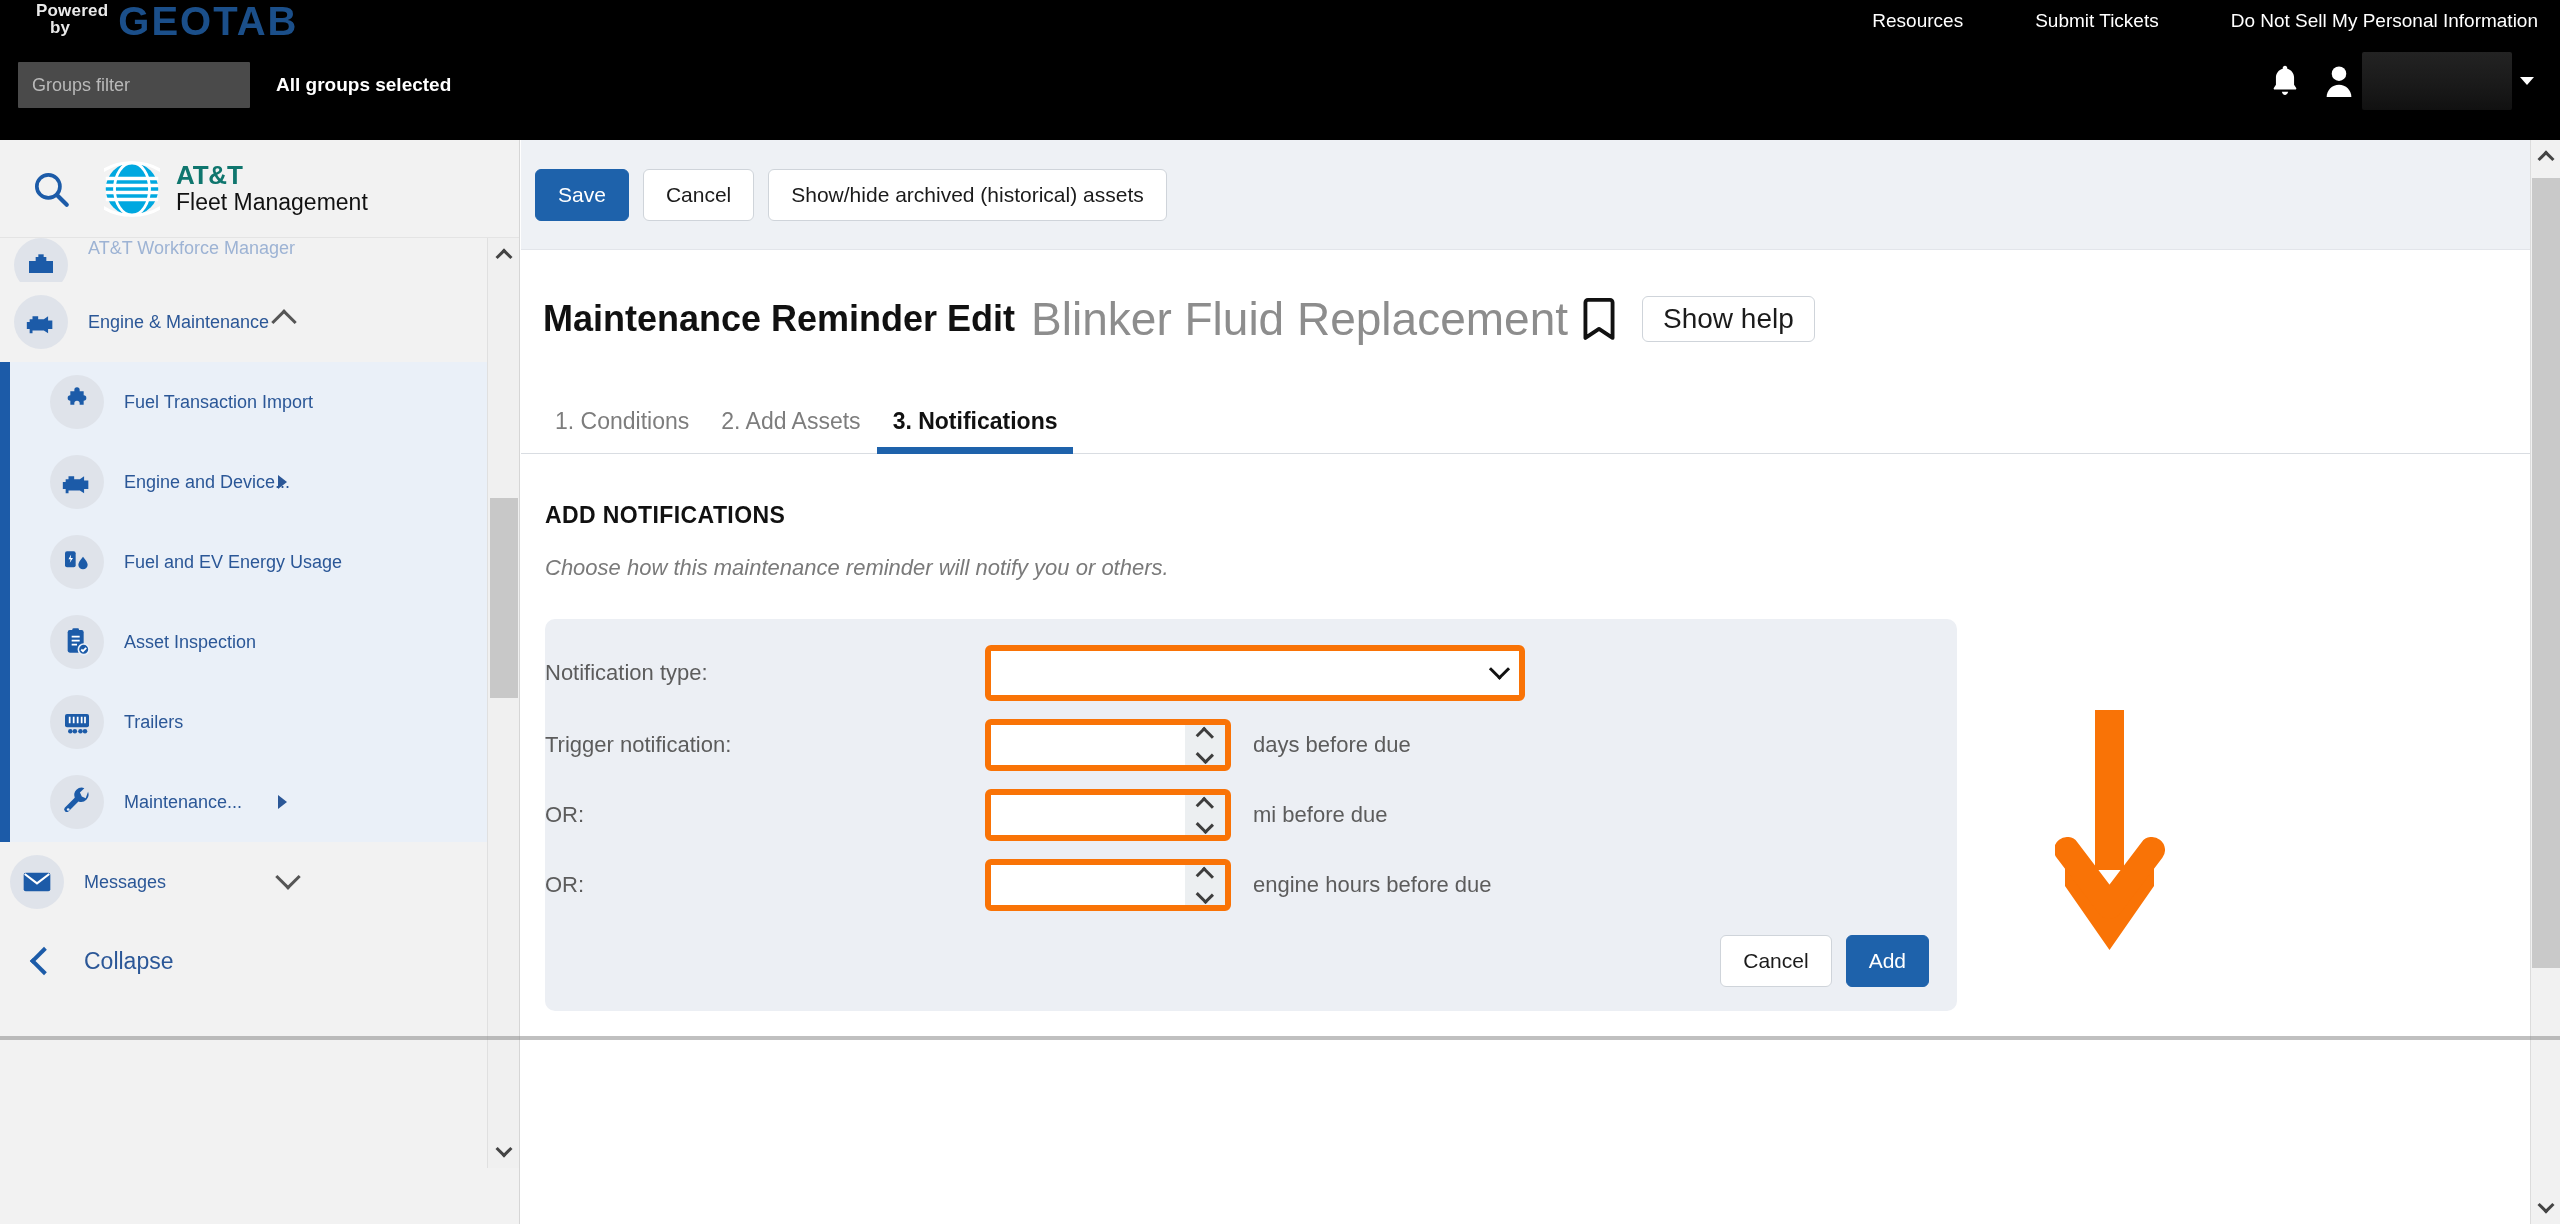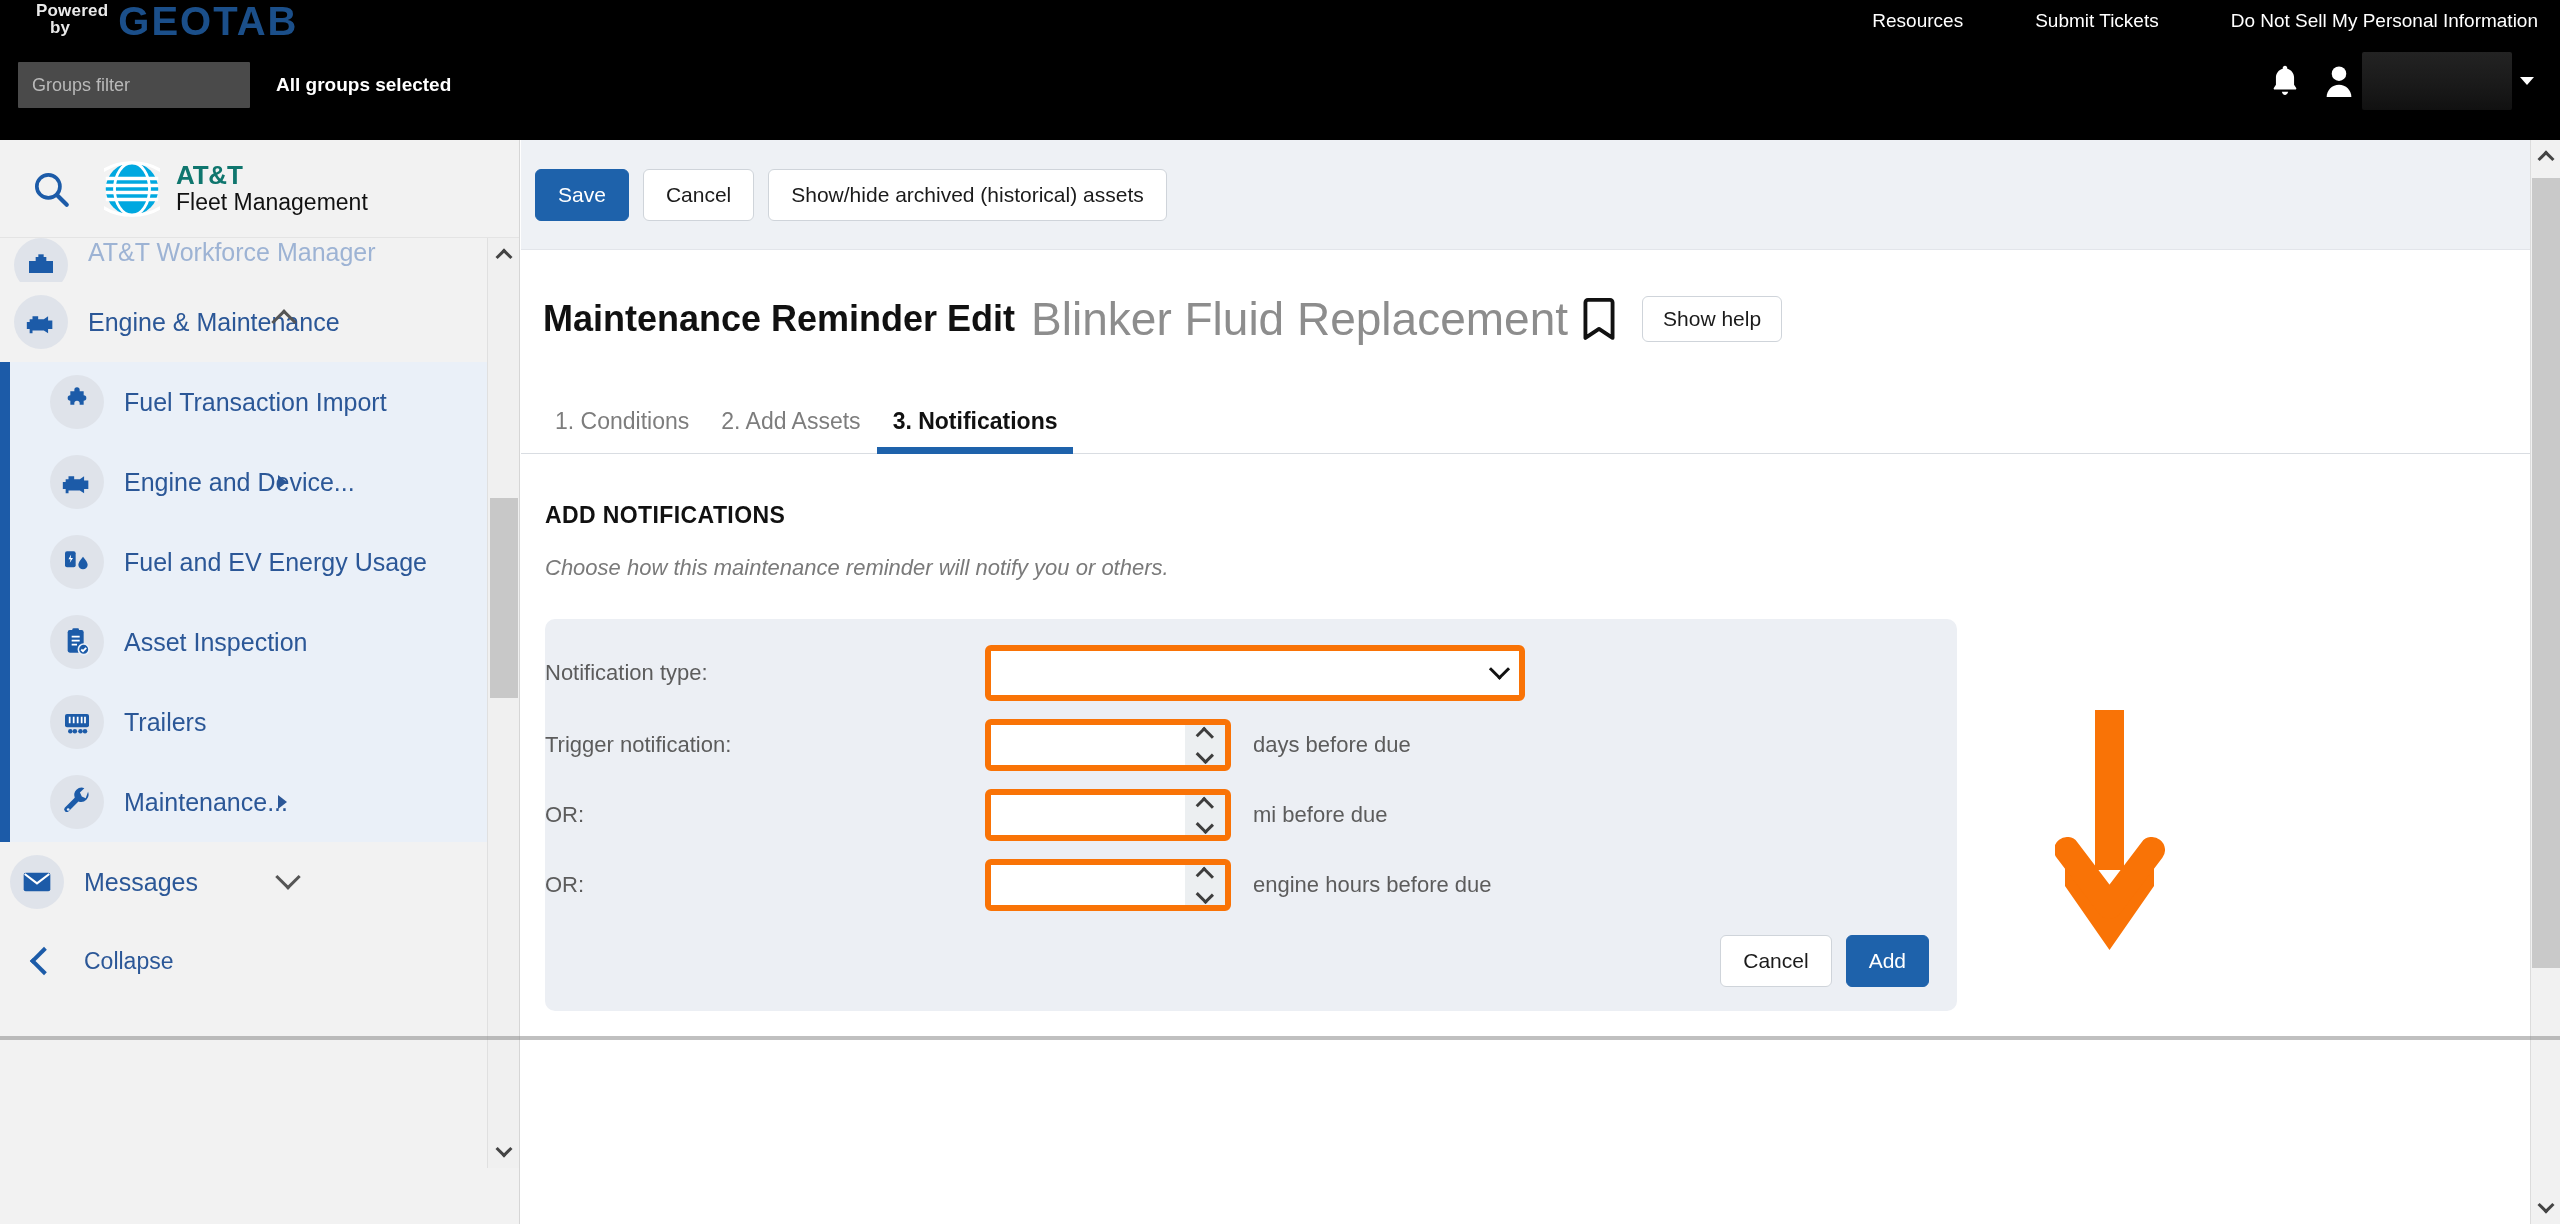--- a/index.html
+++ b/index.html
@@ -101,21 +101,21 @@
   .sb-item {
     display: flex; align-items: center; height: 80px;
     padding-left: 14px; cursor: pointer; position: relative;
   }
   .sb-item.partial { height: 44px; overflow: hidden; align-items: flex-start; }
   .sb-item .ico {
     width: 54px; height: 54px; border-radius: 50%; background: #dfe3ea;
     display: flex; align-items: center; justify-content: center; flex: 0 0 54px;
   }
   .sb-item .lbl {
-    margin-left: 20px; font-size: 25px; color: #2b5797; white-space: nowrap;
+    margin-left: 20px; font-size: 18px; color: #2b5797; white-space: nowrap;
   }
   .sb-item .chev-right {
     position: absolute; right: 232px; width: 0; height: 0;
     border-top: 7px solid transparent; border-bottom: 7px solid transparent;
     border-left: 9px solid #2b5797;
   }
   .sb-item .chev-up {
     position: absolute; right: 226px; width: 18px; height: 18px;
     border-left: 3px solid #555; border-top: 3px solid #555;
     transform: rotate(45deg);
@@ -178,21 +178,21 @@
   .btn-secondary { background: #ffffff; color: #1b1b1b; border: 1px solid #cfd4da; }
 
   .title-row {
     display: flex; align-items: center; padding: 42px 0 30px 22px;
     background: #ffffff;
   }
   .title-main { font-size: 36px; color: #111111; font-weight: 700; white-space: nowrap; }
   .title-sub { font-size: 46px; color: #8d8d8d; font-weight: 400; margin-left: 16px; white-space: nowrap; }
   .bookmark-icon { margin-left: 14px; cursor: pointer; display: flex; align-items: center; }
   .show-help-btn {
-    margin-left: 26px; font-size: 21px; color: #1b1b1b; background: #fff;
+    margin-left: 26px; font-size: 28px; color: #1b1b1b; background: #fff;
     border: 1px solid #cfd4da; border-radius: 6px; height: 46px; padding: 0 20px;
     display: inline-flex; align-items: center; cursor: pointer;
   }
 
   .tabs {
     display: flex; align-items: flex-end; gap: 0; padding-left: 18px;
     border-bottom: 1px solid #d9dde2; height: 78px; text-align: right;
   }
   .tab {
     font-size: 23px; color: #7d7d7d; padding: 0 16px 18px 16px; cursor: pointer;

